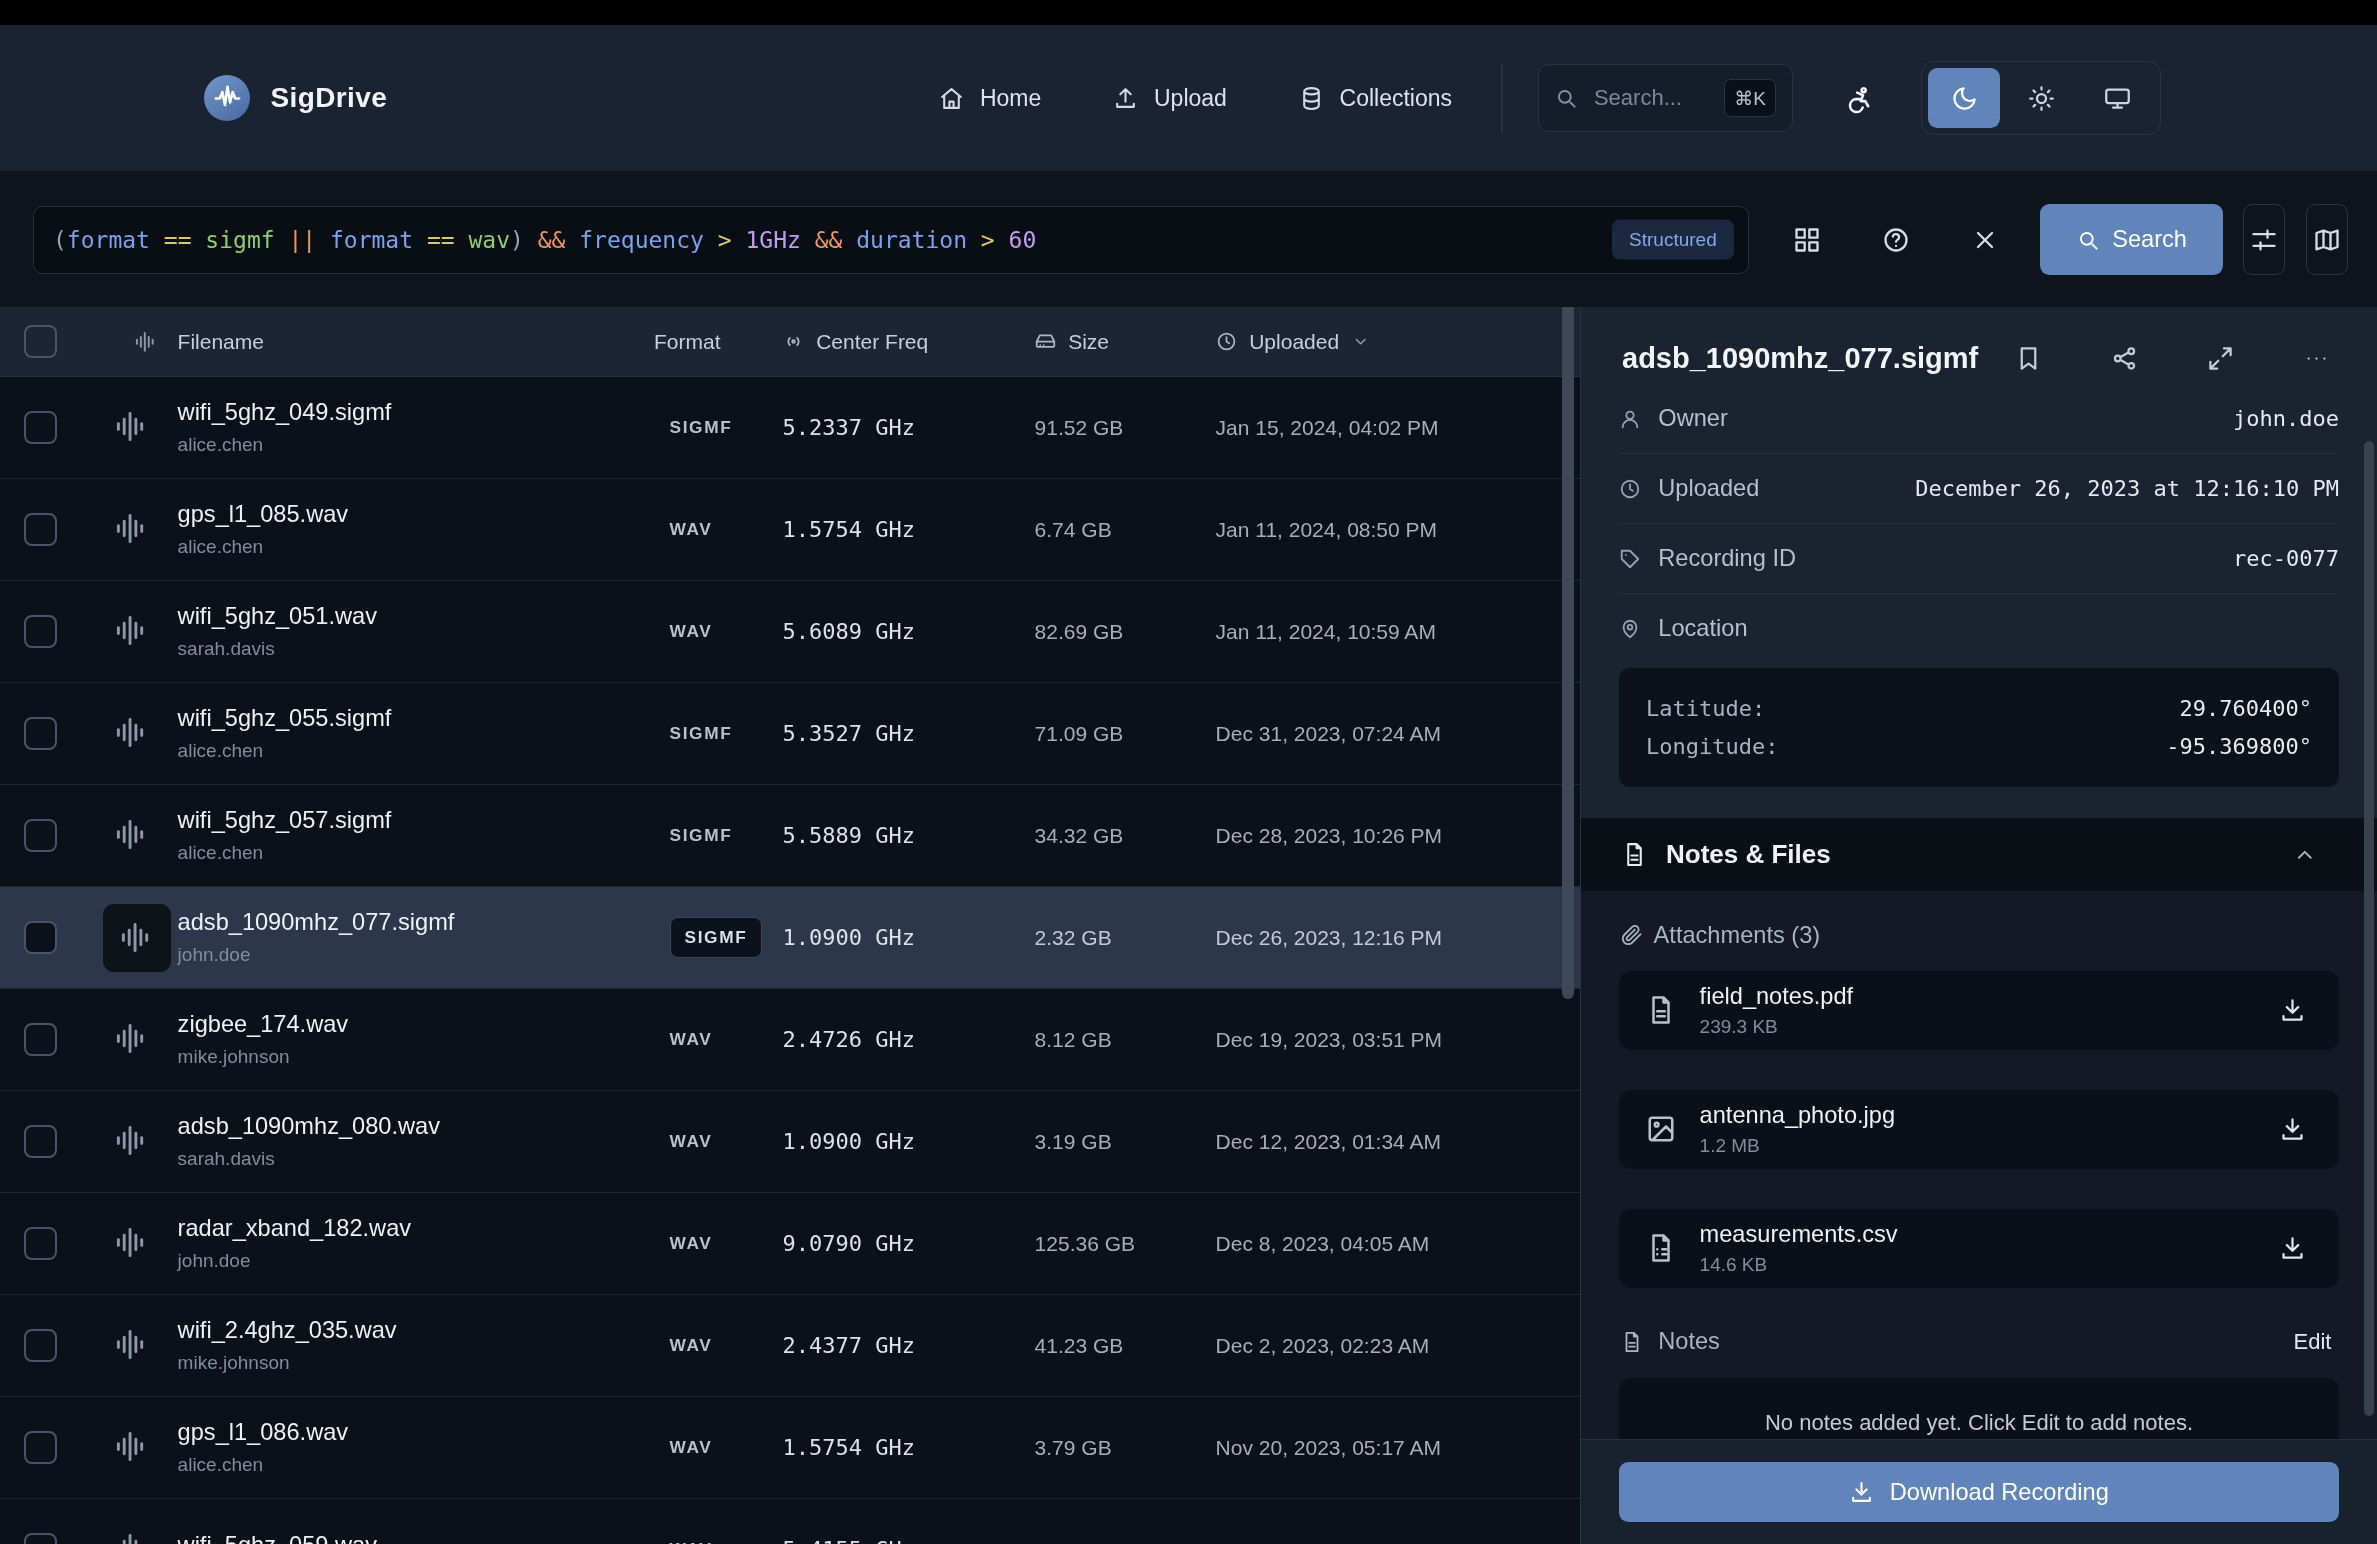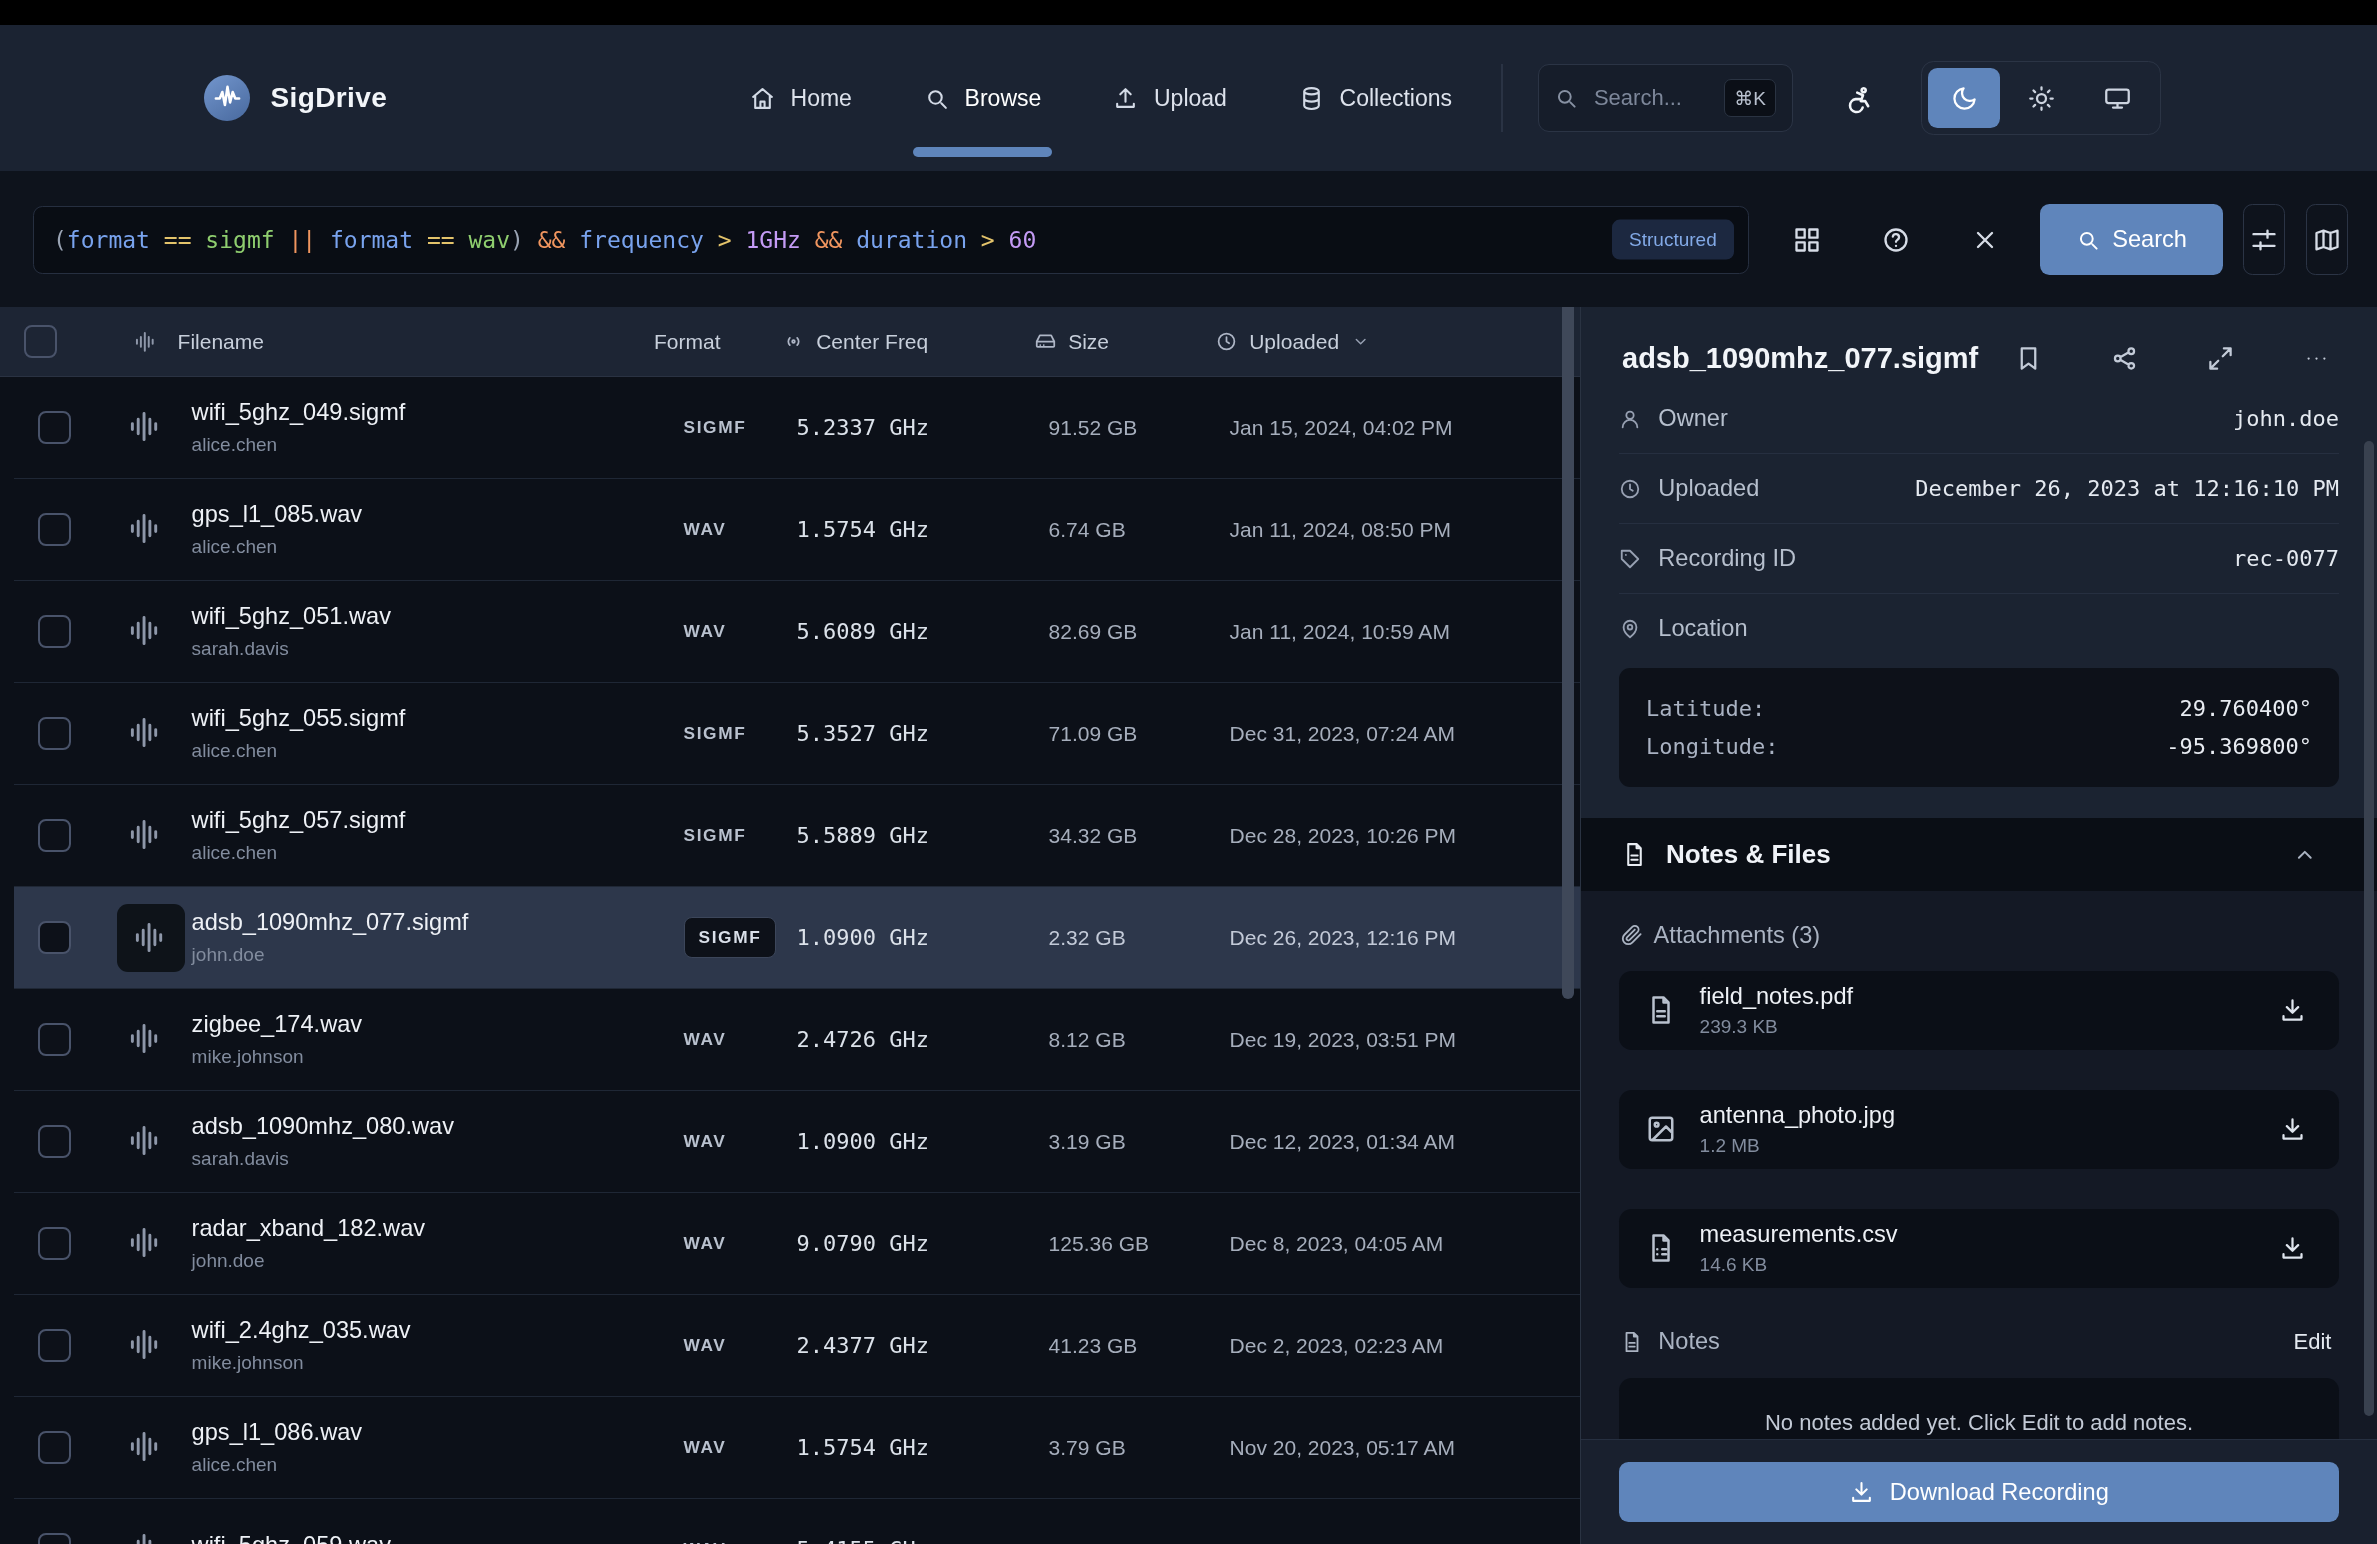--- a/index.html
+++ b/index.html
@@ -69,21 +69,21 @@
   .thead{display:grid;grid-template-columns:90px 64px 467px 138px 252px 181px 1fr;
          align-items:center;height:69px;background:#1d2534;border-bottom:1.6px solid #2a3242;
          padding-left:23.6px;color:#c7cfdb;font-size:21px;}
   .th{display:flex;align-items:center;gap:12.6px;}
   .th .ico{font-size:21px;color:#aeb6c6;}
   .checkbox{width:33px;height:33px;border:2.4px solid #49536a;border-radius:7.9px;
             background:#0d1119;box-sizing:border-box;cursor:pointer;}
   .thead .checkbox{background:#1d2534;}
   .row{display:grid;grid-template-columns:90px 64px 467px 138px 252px 181px 1fr;
        align-items:center;height:102px;border-bottom:1.6px solid #1f2735;padding-left:23.6px;
-       box-sizing:border-box;cursor:pointer;margin-left:14px;}
+       box-sizing:border-box;cursor:pointer;}
   .row.selected{background:#2d374b;}
   .wave-ic{font-size:35px;color:#8e97a9;}
   .row.selected .wave-cell{width:68px;height:68px;background:#0e1319;border-radius:11px;
         display:flex;align-items:center;justify-content:center;margin-left:-11px;}
   .fname{font-size:23.6px;font-weight:500;color:#eef1f6;margin-bottom:7.9px;}
   .owner{font-size:19px;color:#828c9e;}
   .fmt{font-size:17.3px;font-weight:700;letter-spacing:1.6px;color:#b9c1ce;padding-left:25px;}
   .row.selected .fmt-badge{display:inline-block;border:1.6px solid #3c465a;background:#0d1119;
         border-radius:7.9px;padding:9.4px 14px;color:#d9dfe9;}
   .freq{font-size:22px;color:#dce2ea;}
@@ -162,28 +162,20 @@
     </div>
     <nav class="nav" id="nav-items">
         <div class="nav-item">
           <span class="ico">
             <svg viewBox="0 0 24 24">
               <path d="M3 10.5 12 3l9 7.5M5 9.5V21h14V9.5M10 21v-6h4v6"></path>
             </svg>
           </span>
           <span>Home</span>
         </div>
-        <div class="nav-item active">
-          <span class="ico">
-            <svg viewBox="0 0 24 24">
-              <path d="M21 21l-4.35-4.35M17 11a6 6 0 1 1-12 0 6 6 0 0 1 12 0z"></path>
-            </svg>
-          </span>
-          <span>Browse</span>
-        </div>
         <div class="nav-item">
           <span class="ico">
             <svg viewBox="0 0 24 24">
               <path d="M12 15V4M7 8l5-5 5 5M4 17v3h16v-3"></path>
             </svg>
           </span>
           <span>Upload</span>
         </div>
         <div class="nav-item">
           <span class="ico">

